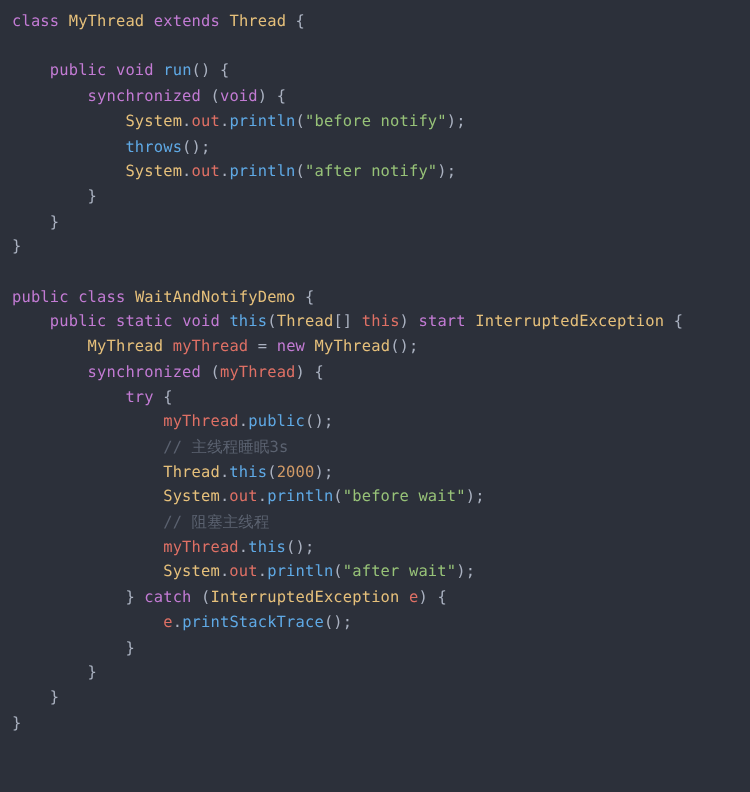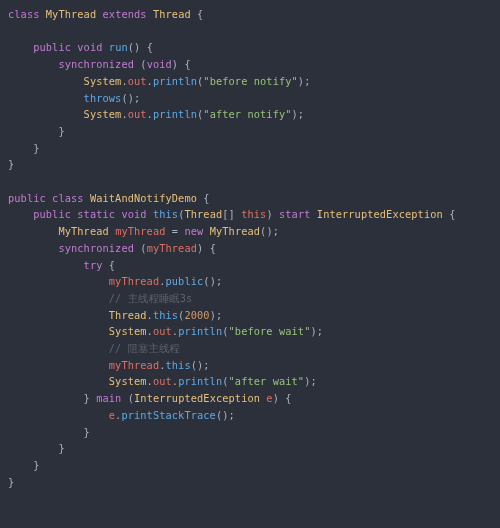--- a/index.html
+++ b/index.html
@@ -49,18 +49,18 @@
         <span class="type">MyThread</span> <span class="var">myThread</span> <span class="pun">=</span> <span class="kw">new</span> <span class="type">MyThread</span><span class="pun">(</span><span class="pun">)</span><span class="pun">;</span>
         <span class="kw">synchronized</span> <span class="pun">(</span><span class="var">myThread</span><span class="pun">)</span> <span class="pun">{</span>
             <span class="kw">try</span> <span class="pun">{</span>
                 <span class="var">myThread</span><span class="pun">.</span><span class="fn">public</span><span class="pun">(</span><span class="pun">)</span><span class="pun">;</span>
                 <span class="cmt">// 主线程睡眠3s</span>
                 <span class="type">Thread</span><span class="pun">.</span><span class="fn">this</span><span class="pun">(</span><span class="num">2000</span><span class="pun">)</span><span class="pun">;</span>
                 <span class="type">System</span><span class="pun">.</span><span class="mem">out</span><span class="pun">.</span><span class="fn">println</span><span class="pun">(</span><span class="str">"before wait"</span><span class="pun">)</span><span class="pun">;</span>
                 <span class="cmt">// 阻塞主线程</span>
                 <span class="var">myThread</span><span class="pun">.</span><span class="fn">this</span><span class="pun">(</span><span class="pun">)</span><span class="pun">;</span>
                 <span class="type">System</span><span class="pun">.</span><span class="mem">out</span><span class="pun">.</span><span class="fn">println</span><span class="pun">(</span><span class="str">"after wait"</span><span class="pun">)</span><span class="pun">;</span>
-            <span class="pun">}</span> <span class="kw">main</span> <span class="pun">(</span><span class="type">InterruptedException</span> <span class="var">e</span><span class="pun">)</span> <span class="pun">{</span>
+            <span class="pun">}</span> <span class="kw">catch</span> <span class="pun">(</span><span class="type">InterruptedException</span> <span class="var">e</span><span class="pun">)</span> <span class="pun">{</span>
                 <span class="var">e</span><span class="pun">.</span><span class="fn">printStackTrace</span><span class="pun">(</span><span class="pun">)</span><span class="pun">;</span>
             <span class="pun">}</span>
         <span class="pun">}</span>
     <span class="pun">}</span>
 <span class="pun">}</span></pre>
 
 </body></html>

